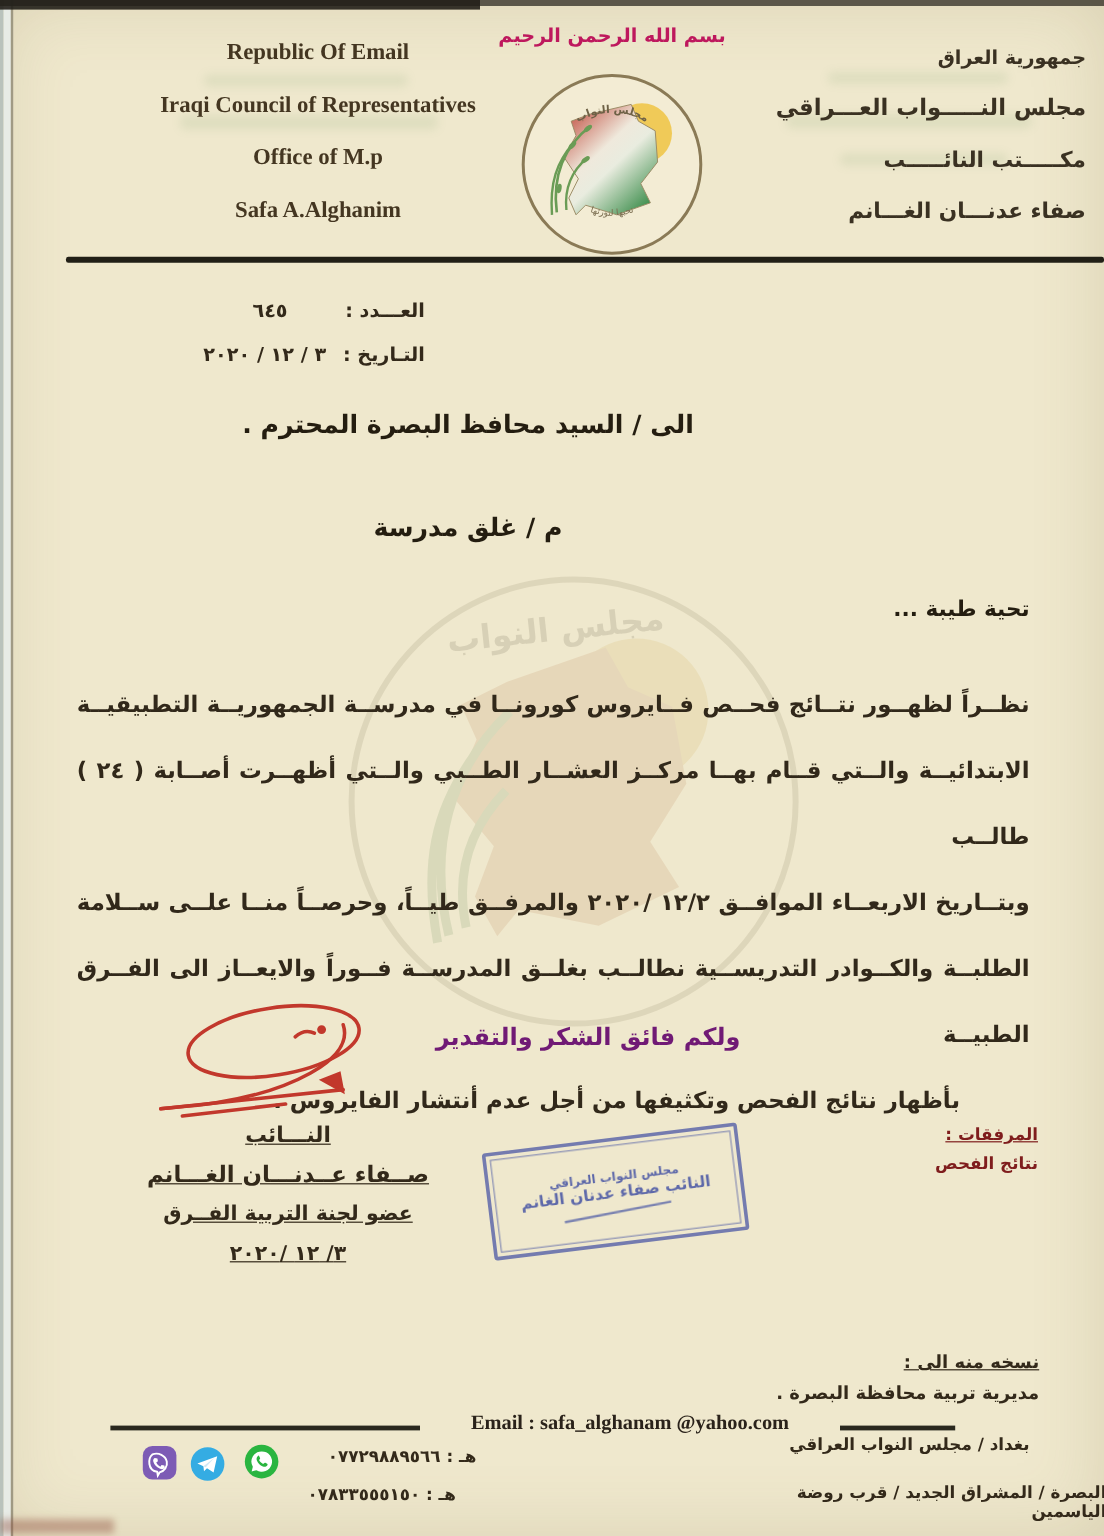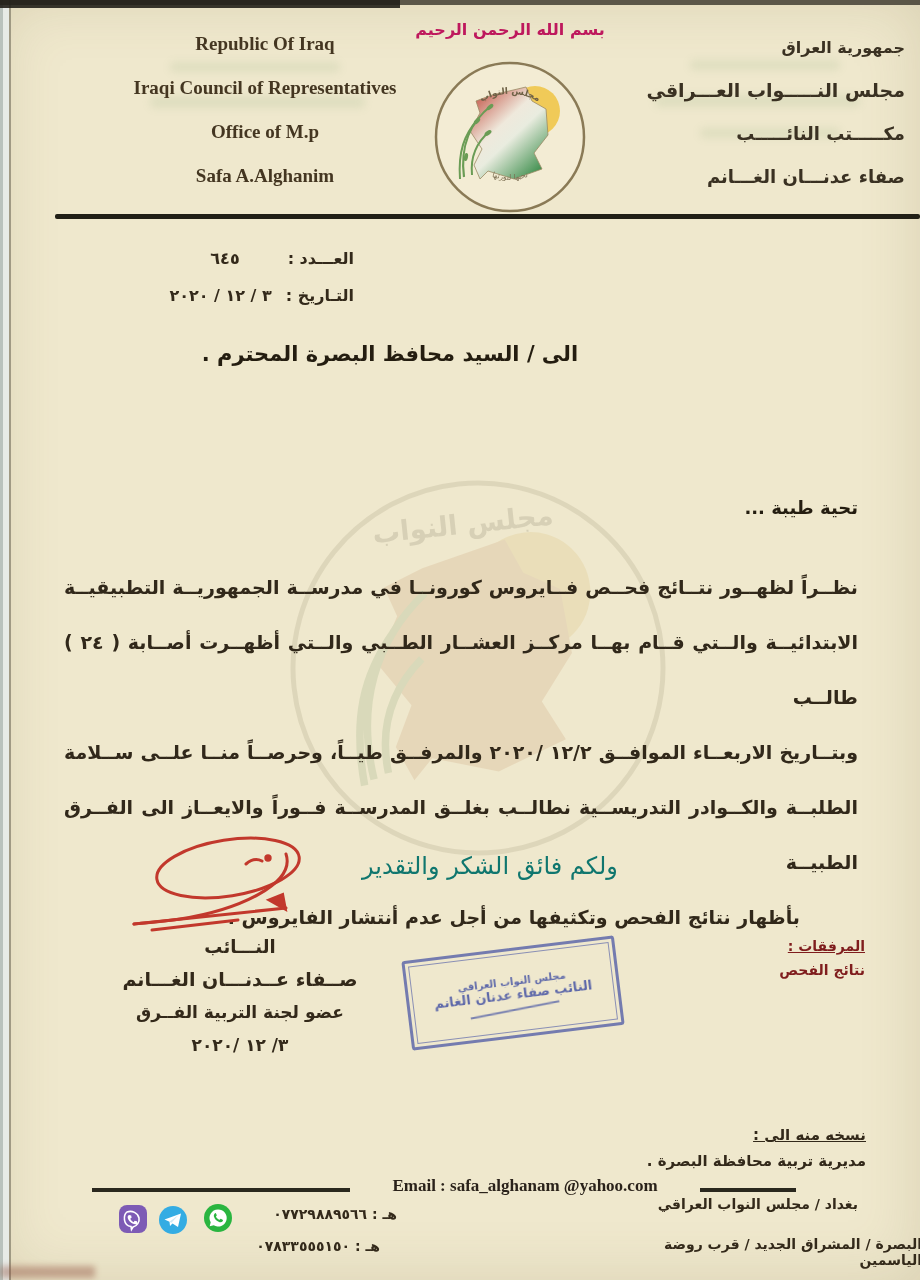--- a/index.html
+++ b/index.html
@@ -45,25 +45,25 @@
   .subject{position:absolute;left:240px;top:428px;width:300px;text-align:center;direction:rtl;
            font-size:21px;font-weight:bold;color:#241d10;}
   .greeting{position:absolute;left:600px;top:497px;width:258px;text-align:right;direction:rtl;
             font-size:18px;font-weight:bold;color:#241d10;}
 
   .body-par{position:absolute;left:64px;top:560px;width:794px;direction:rtl;color:#31281a;}
   .body-line{font-size:19px;font-weight:bold;line-height:55px;text-align:justify;text-align-last:justify;}
   .body-line.last{text-align:right;text-align-last:right;padding-left:0;padding-right:58px;}
 
   .closing{position:absolute;left:290px;top:852px;width:400px;text-align:center;direction:rtl;
-           font-size:24px;font-weight:normal;color:#0f766e;}
+           font-size:20px;font-weight:bold;color:#701a75;}
 
   .sig-scribble{position:absolute;left:118px;top:826px;width:210px;height:115px;}
   .sig-block{position:absolute;left:100px;top:930px;width:280px;text-align:center;direction:rtl;
-             font-weight:bold;color:#33291a;}
+             font-weight:bold;color:#33291a;text-decoration:underline;}
   .sig-block div{line-height:33px;}
   .sig-block .t{font-size:18px;}
   .sig-block .n{font-size:19px;}
   .sig-block .r{font-size:17px;}
   .sig-block .d{font-size:17px;letter-spacing:1px;}
 
   .stamp{position:absolute;left:406px;top:948px;width:208px;height:84px;transform:rotate(-7deg);
          border:3px solid rgba(74,87,165,.85);border-radius:3px;opacity:.88;}
   .stamp .inner{position:absolute;left:3px;top:3px;right:3px;bottom:3px;border:1px solid rgba(74,87,165,.7);
                 display:flex;flex-direction:column;justify-content:center;align-items:center;
@@ -106,21 +106,21 @@
     <svg viewBox="0 0 160 160" width="400" height="400">
       <circle cx="80" cy="80" r="74" fill="none" stroke="#6e6142" stroke-width="2"></circle>
       <circle cx="104" cy="52" r="24" fill="#caa23c"></circle>
       <path d="M62 38 L96 30 L102 44 L116 52 L118 78 L104 96 L112 112 L84 122 L58 114 L50 122 L44 108 L52 92 L40 74 L50 56 L46 44 Z" fill="#b06a3a"></path>
       <path d="M34 120 C 30 90, 40 65, 62 48 M30 122 C 28 95, 34 78, 48 62 M40 118 C 38 98, 46 84, 58 74" stroke="#4a7a3e" stroke-width="3" fill="none"></path>
       <text x="80" y="26" text-anchor="middle" font-size="11" fill="#3c3420" font-weight="bold">مجلس النواب</text>
     </svg>
   </div>
 
   <div class="eng">
-    <div>Republic Of Iraq</div>
+    <div>Republic Of Email</div>
     <div>Iraqi Council of Representatives</div>
     <div>Office of M.p</div>
     <div>Safa A.Alghanim</div>
   </div>
 
   <div class="basmala">بسم الله الرحمن الرحيم</div>
 
   <div class="emblem">
     <svg viewBox="0 0 160 160" width="160" height="160">
       <defs>
@@ -168,20 +168,21 @@
       <span class="lbl">العـــدد :</span>
       <span class="val">٦٤٥</span>
     </div>
     <div class="row row2">
       <span class="lbl">التـاريخ :</span>
       <span class="val">٣ / ١٢ / ٢٠٢٠</span>
     </div>
   </div>
 
   <div class="addressee">الى / السيد محافظ البصرة المحترم .</div>
+  <div class="subject">م / غلق مدرسة</div>
   <div class="greeting">تحية طيبة ...</div>
 
   <div class="body-par">
     <div class="body-line">نظــراً لظهــور نتــائج فحــص فــايروس كورونــا في مدرســة الجمهوريــة التطبيقيــة</div>
     <div class="body-line">الابتدائيــة والــتي قــام بهــا مركــز العشــار الطــبي والــتي أظهــرت أصــابة ( ٢٤ ) طالــب</div>
     <div class="body-line">وبتــاريخ الاربعــاء الموافــق ١٢/٢ /٢٠٢٠ والمرفــق طيــاً، وحرصــاً منــا علــى ســلامة</div>
     <div class="body-line">الطلبــة والكــوادر التدريســية نطالــب بغلــق المدرســة فــوراً والايعــاز الى الفــرق الطبيــة</div>
     <div class="body-line last">بأظهار نتائج الفحص وتكثيفها من أجل عدم أنتشار الفايروس .</div>
   </div>
 

